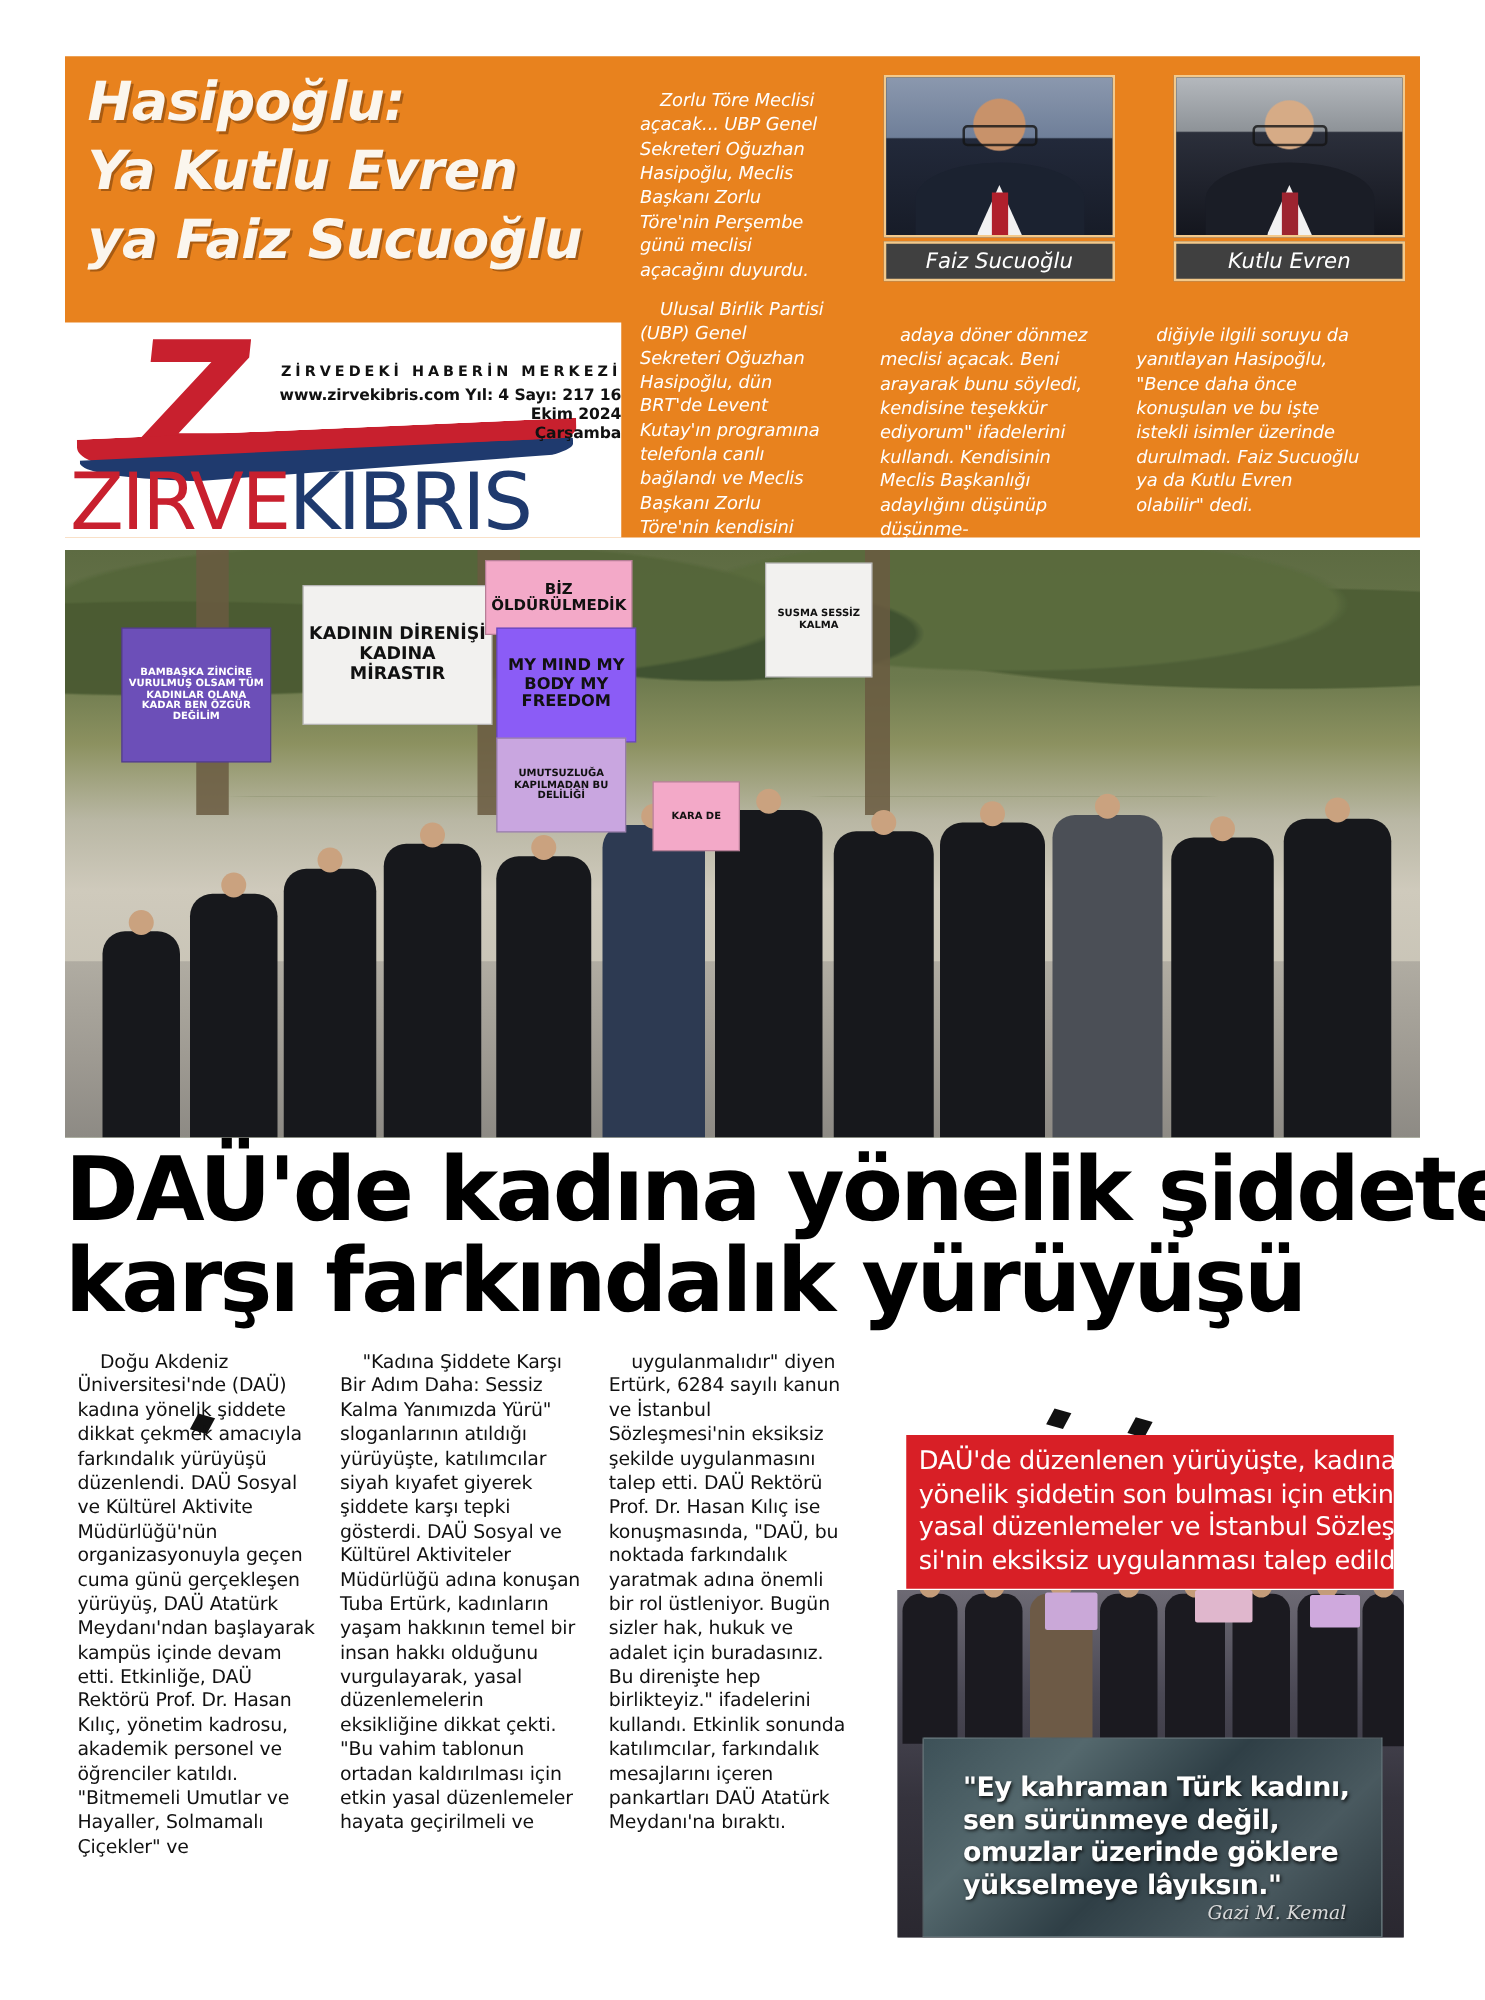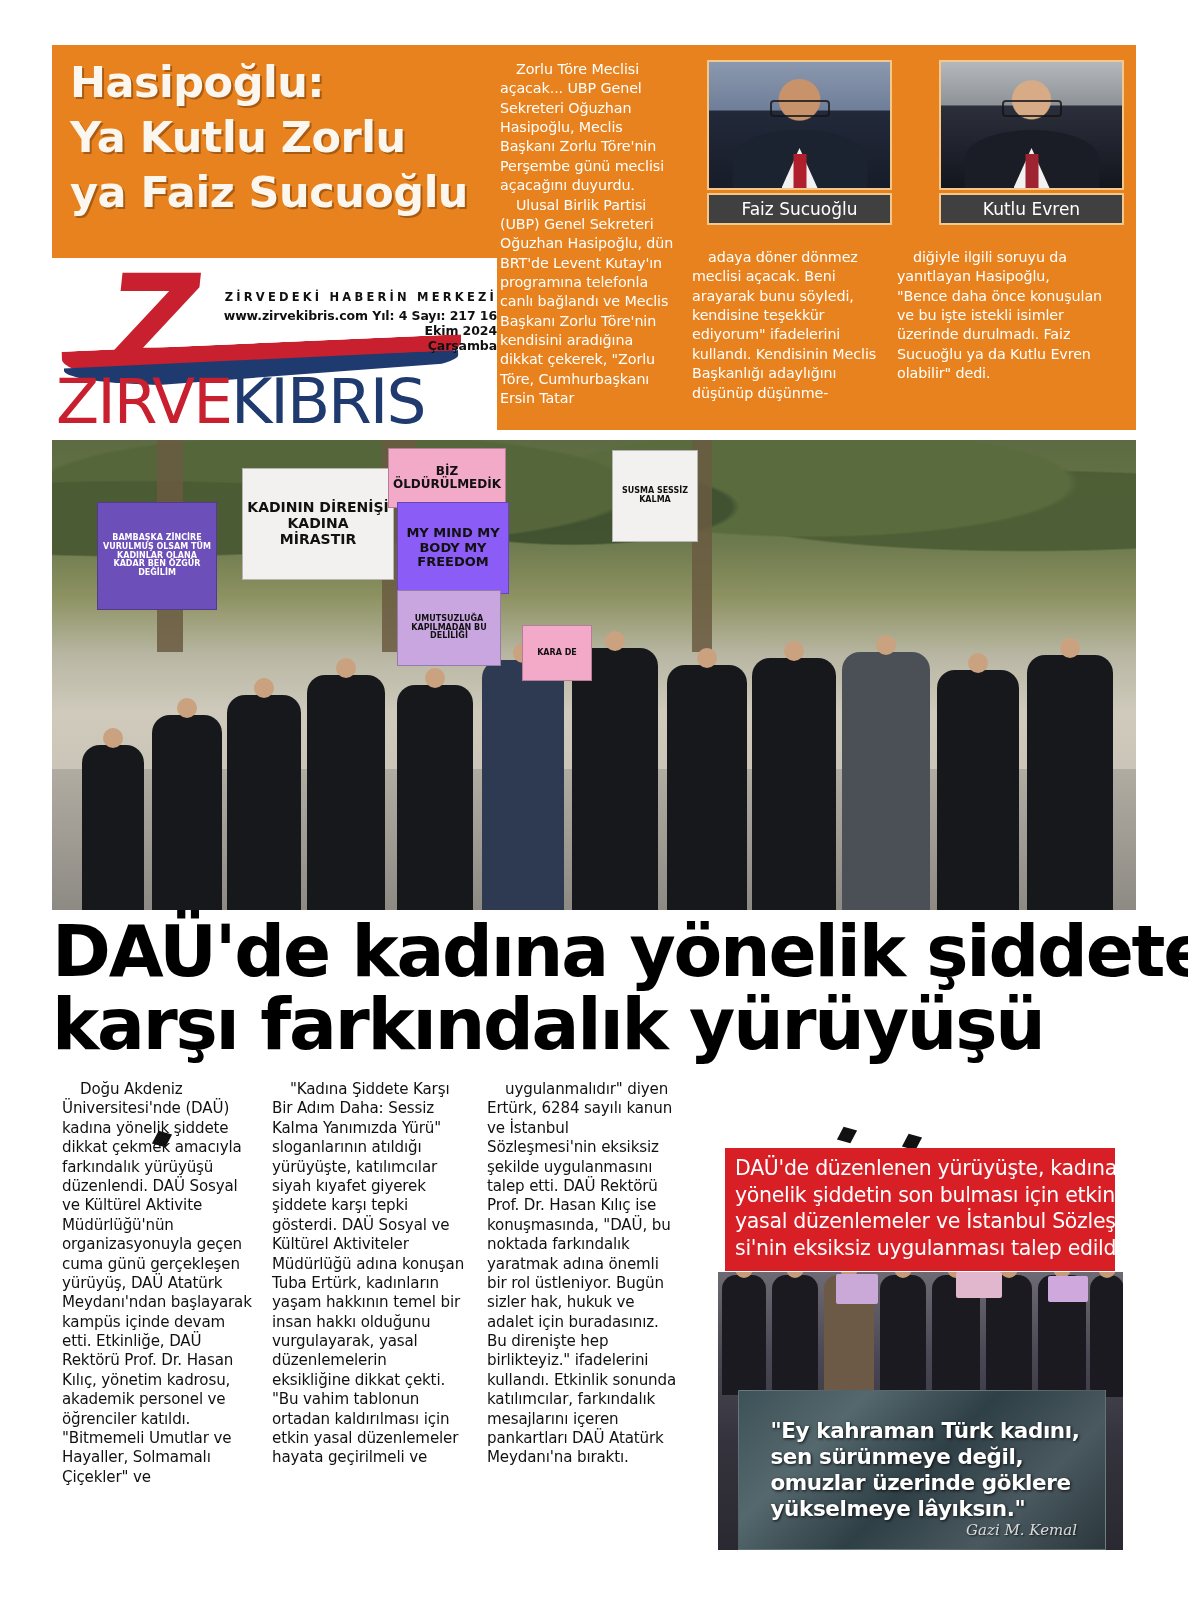--- a/index.html
+++ b/index.html
@@ -10,20 +10,21 @@
     overflow:hidden;
     position:relative;
   }
   .page{position:relative;width:1188px;height:1600px;background:#fff;}
 
   
   .top-banner{
     position:absolute;left:52px;top:45px;width:1084px;height:385px;
     background:#E8821E;
     box-sizing:border-box;
+    font-style:italic;
   }
   .promo-headline{
     position:absolute;left:18px;top:10px;width:420px;
     color:#FBF6EE;
     font-family:"DejaVu Sans",sans-serif;
     font-weight:bold;
     font-size:43px;
     line-height:1.28;
     letter-spacing:-0.5px;
     text-shadow:2px 2px 0 rgba(90,45,5,.45);
@@ -32,21 +33,21 @@
 
   .banner-col{
     position:absolute;
     color:#FFFFFF;
     font-family:"DejaVu Sans",sans-serif;
     font-size:14.3px;
     line-height:1.355;
     text-align:left;
     letter-spacing:-0.1px;
   }
-  .banner-col p{margin:0;text-indent:16px;}
+  .banner-col p{margin:12px;text-indent:16px;}
   .col-a{left:448px;top:15px;width:175px;}
   .col-b{left:640px;top:203px;width:190px;}
   .col-c{left:845px;top:203px;width:205px;}
 
   
   .portrait-wrap{position:absolute;top:15px;width:185px;}
   .portrait-wrap.p1{left:655px;}
   .portrait-wrap.p2{left:855px;margin-left:32px;}
   .portrait-frame{
     width:185px;height:130px;
@@ -265,21 +266,21 @@
 </style>
 </head>
 <body>
 
 <div class="page">
 
   <div class="top-banner">
 
     <div class="promo-headline">
       <div>Hasipoğlu:</div>
-      <div>Ya Kutlu Zorlu</div>
+      <div>Ya Kutlu Evren</div>
       <div>ya Faiz Sucuoğlu</div>
     </div>
 
     <div class="banner-col col-a">
       <p>Zorlu Töre Meclisi açacak... UBP Genel Sekreteri Oğuzhan Hasipoğlu, Meclis Başkanı Zorlu Töre'nin Perşembe günü meclisi açacağını duyurdu.</p>
       <p>Ulusal Birlik Partisi (UBP) Genel Sekreteri Oğuzhan Hasipoğlu, dün BRT'de Levent Kutay'ın programına telefonla canlı bağlandı ve Meclis Başkanı Zorlu Töre'nin kendisini aradığına dikkat çekerek, "Zorlu Töre, Cumhurbaşkanı Ersin Tatar</p>
     </div>
 
     <div class="banner-col col-b">
       <p>adaya döner dönmez meclisi açacak. Beni arayarak bunu söyledi, kendisine teşekkür ediyorum" ifadelerini kullandı. Kendisinin Meclis Başkanlığı adaylığını düşünüp düşünme-</p>

